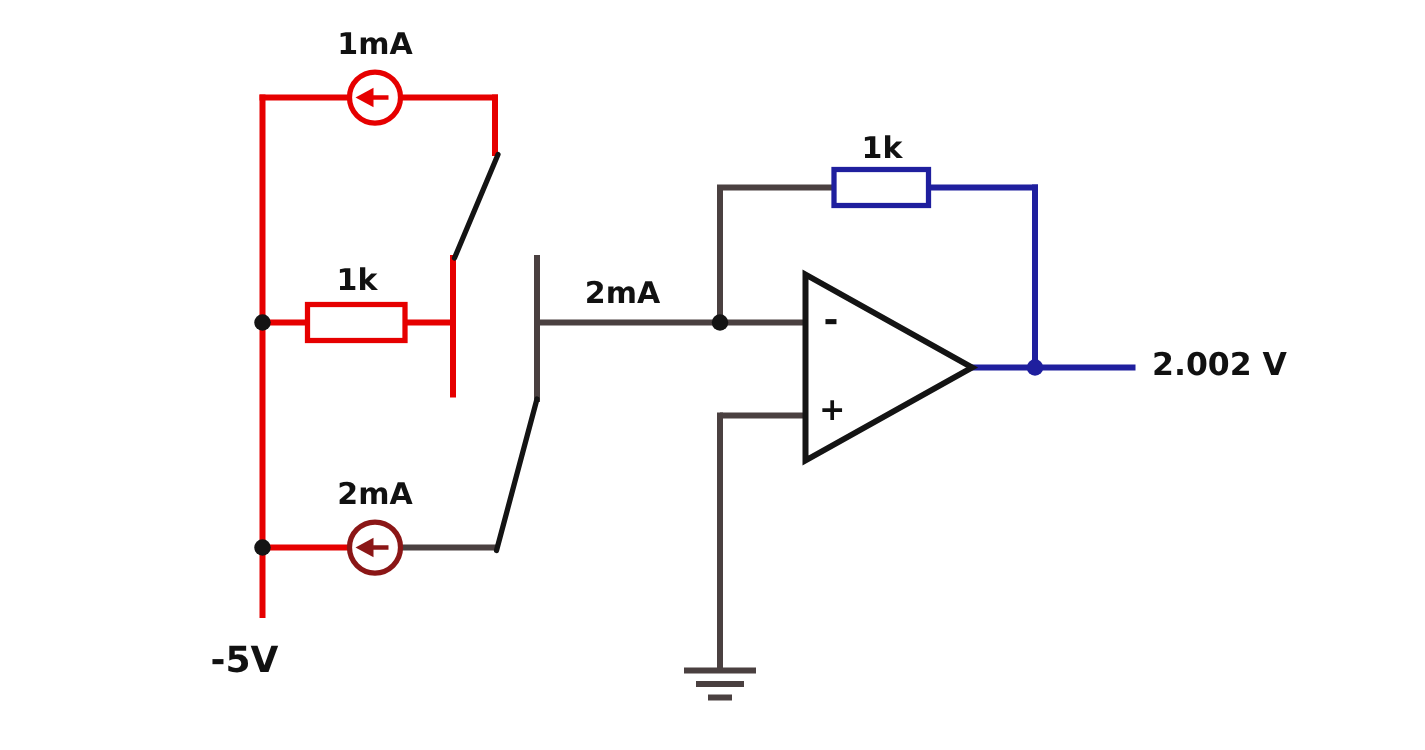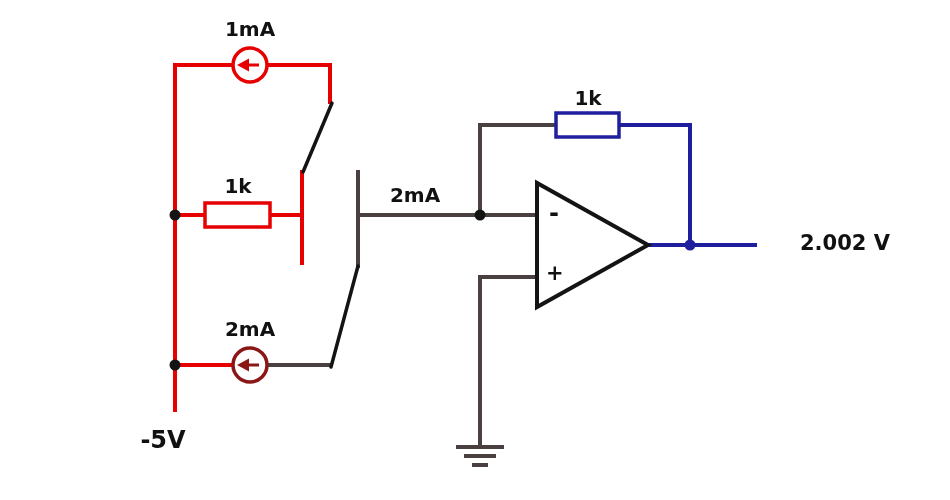--- a/index.html
+++ b/index.html
@@ -94,17 +94,17 @@
     <circle class="dot" cx="480" cy="215" r="5.5"></circle>
     <circle class="dot-blue" cx="690" cy="245" r="5.5"></circle>
   </svg>
 
   <div class="lbl" style="left:250px; top:17px;">1mA</div>
   <div class="lbl" style="left:238px; top:174px;">1k</div>
   <div class="lbl" style="left:250px; top:317px;">2mA</div>
   <div class="lbl" style="left:415px; top:183px;">2mA</div>
   <div class="lbl" style="left:588px; top:86px;">1k</div>
   <div class="lbl" style="left:163px; top:426px; font-size:24px;">-5V</div>
-  <div class="lbl lbl-left" style="left:768px; top:231px; font-size:21px;margin-left:32px;">2.002 V</div>
+  <div class="lbl lbl-left" style="left:768px; top:231px; font-size:21px;">2.002 V</div>
   <div class="lbl lbl-left opamp-sign" style="left:549px; top:199px;">-</div>
   <div class="lbl lbl-left opamp-sign" style="left:546px; top:261px; font-size:21px;">+</div>
 
 </div>
 
 </body></html>

